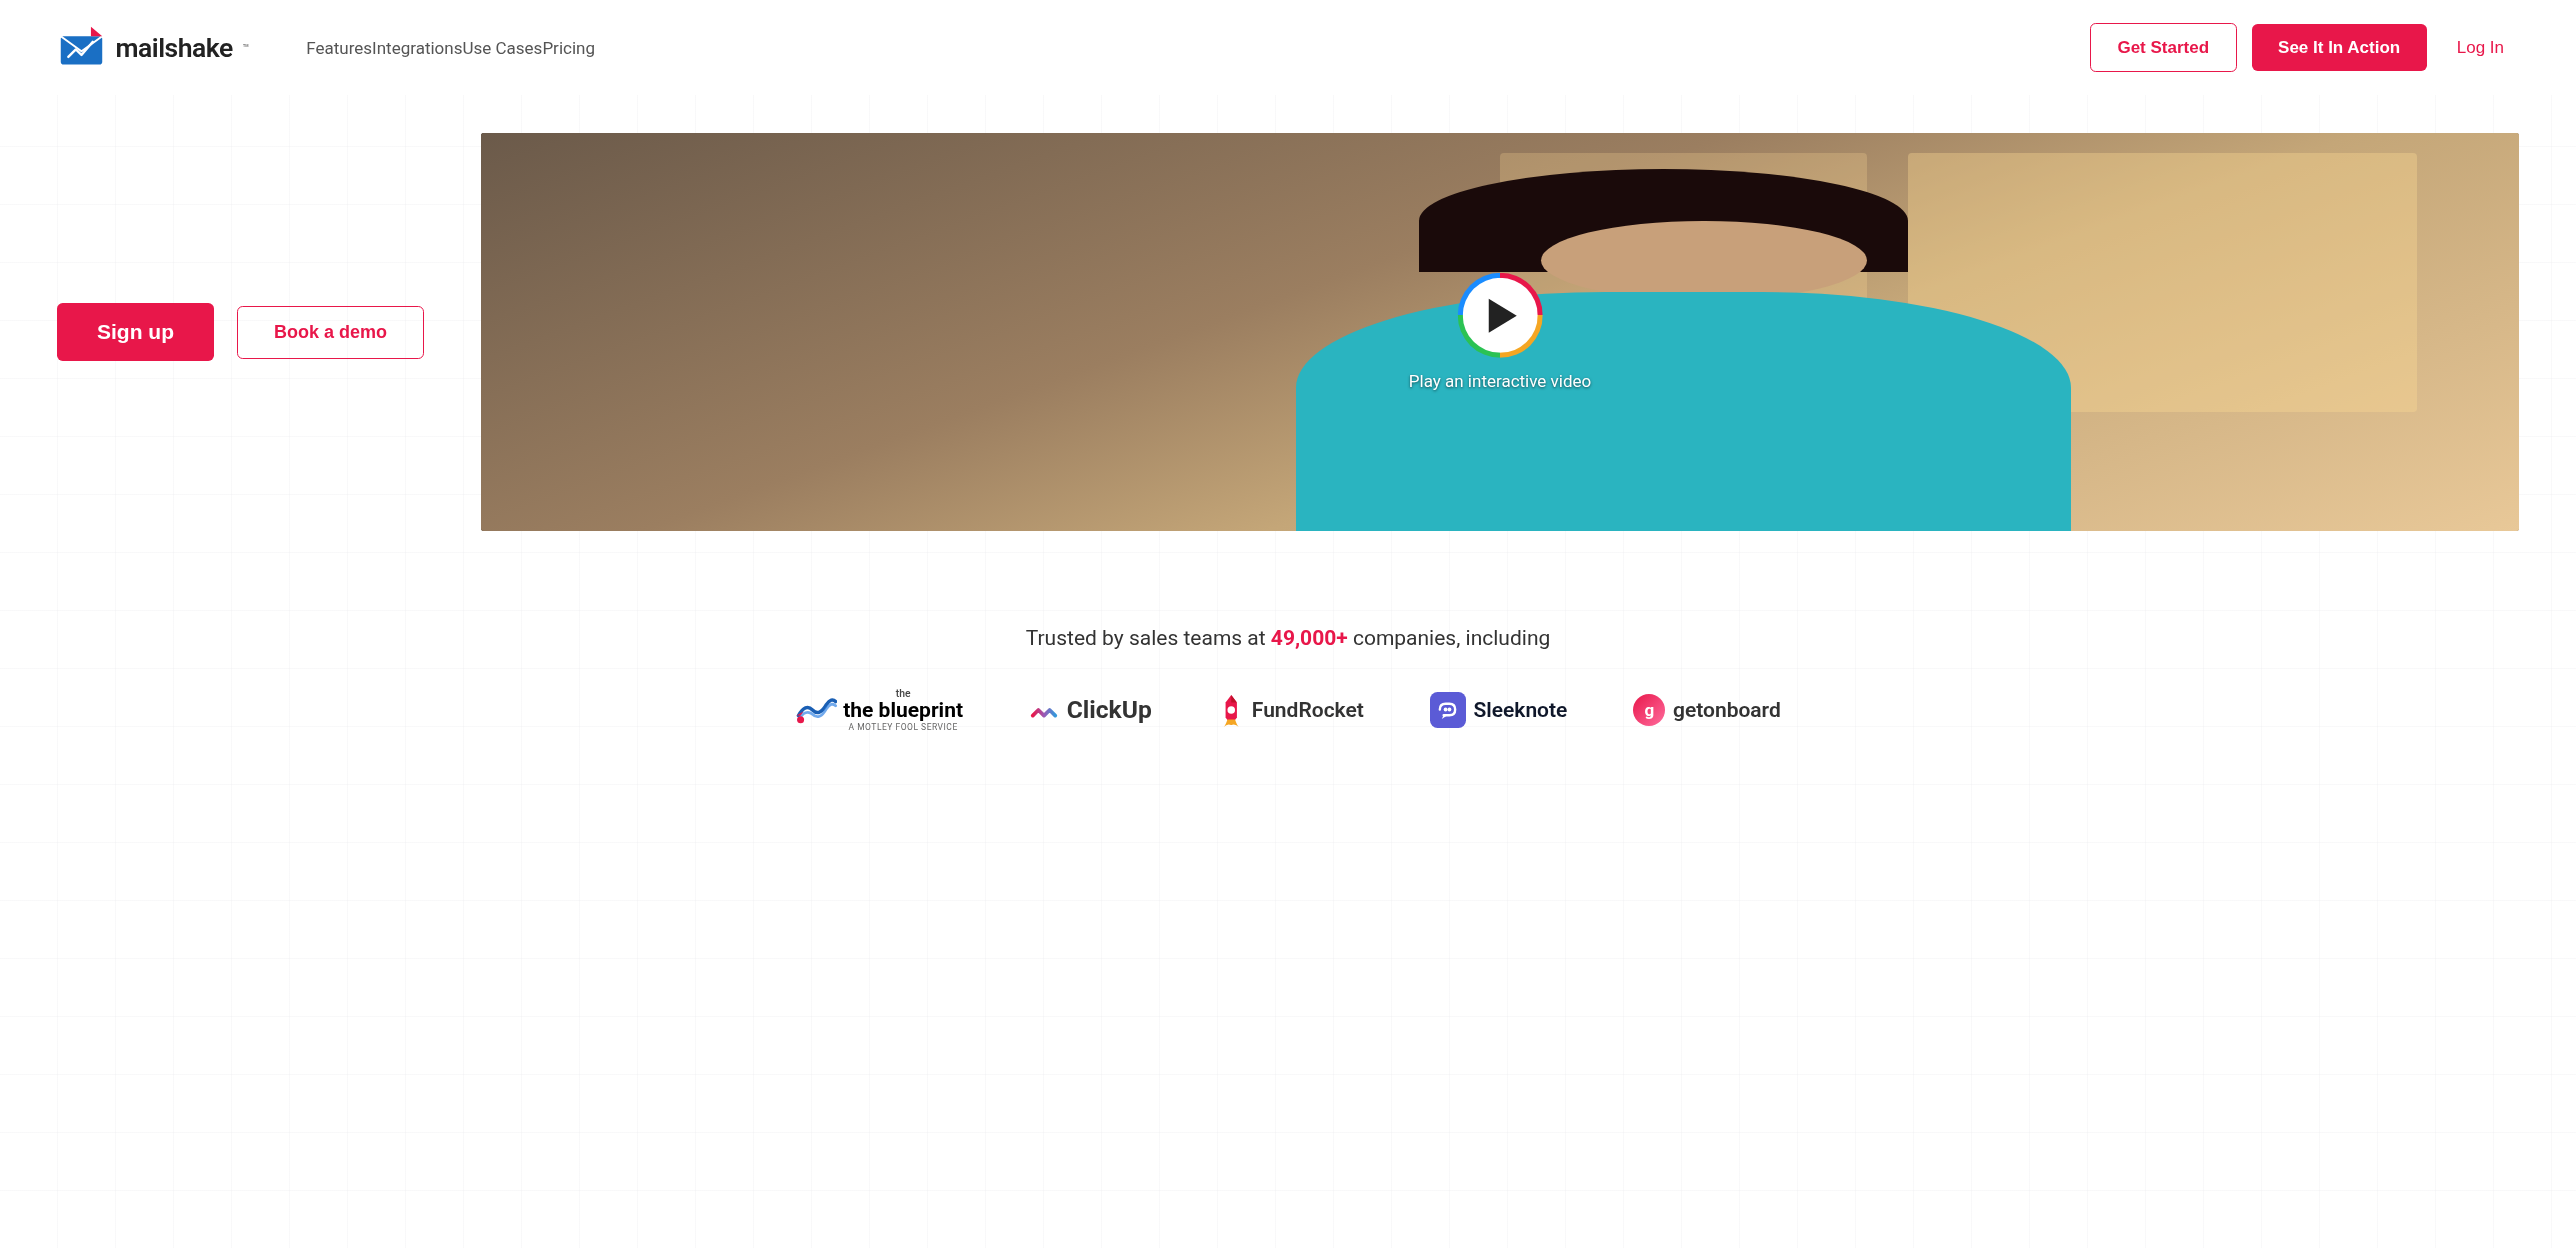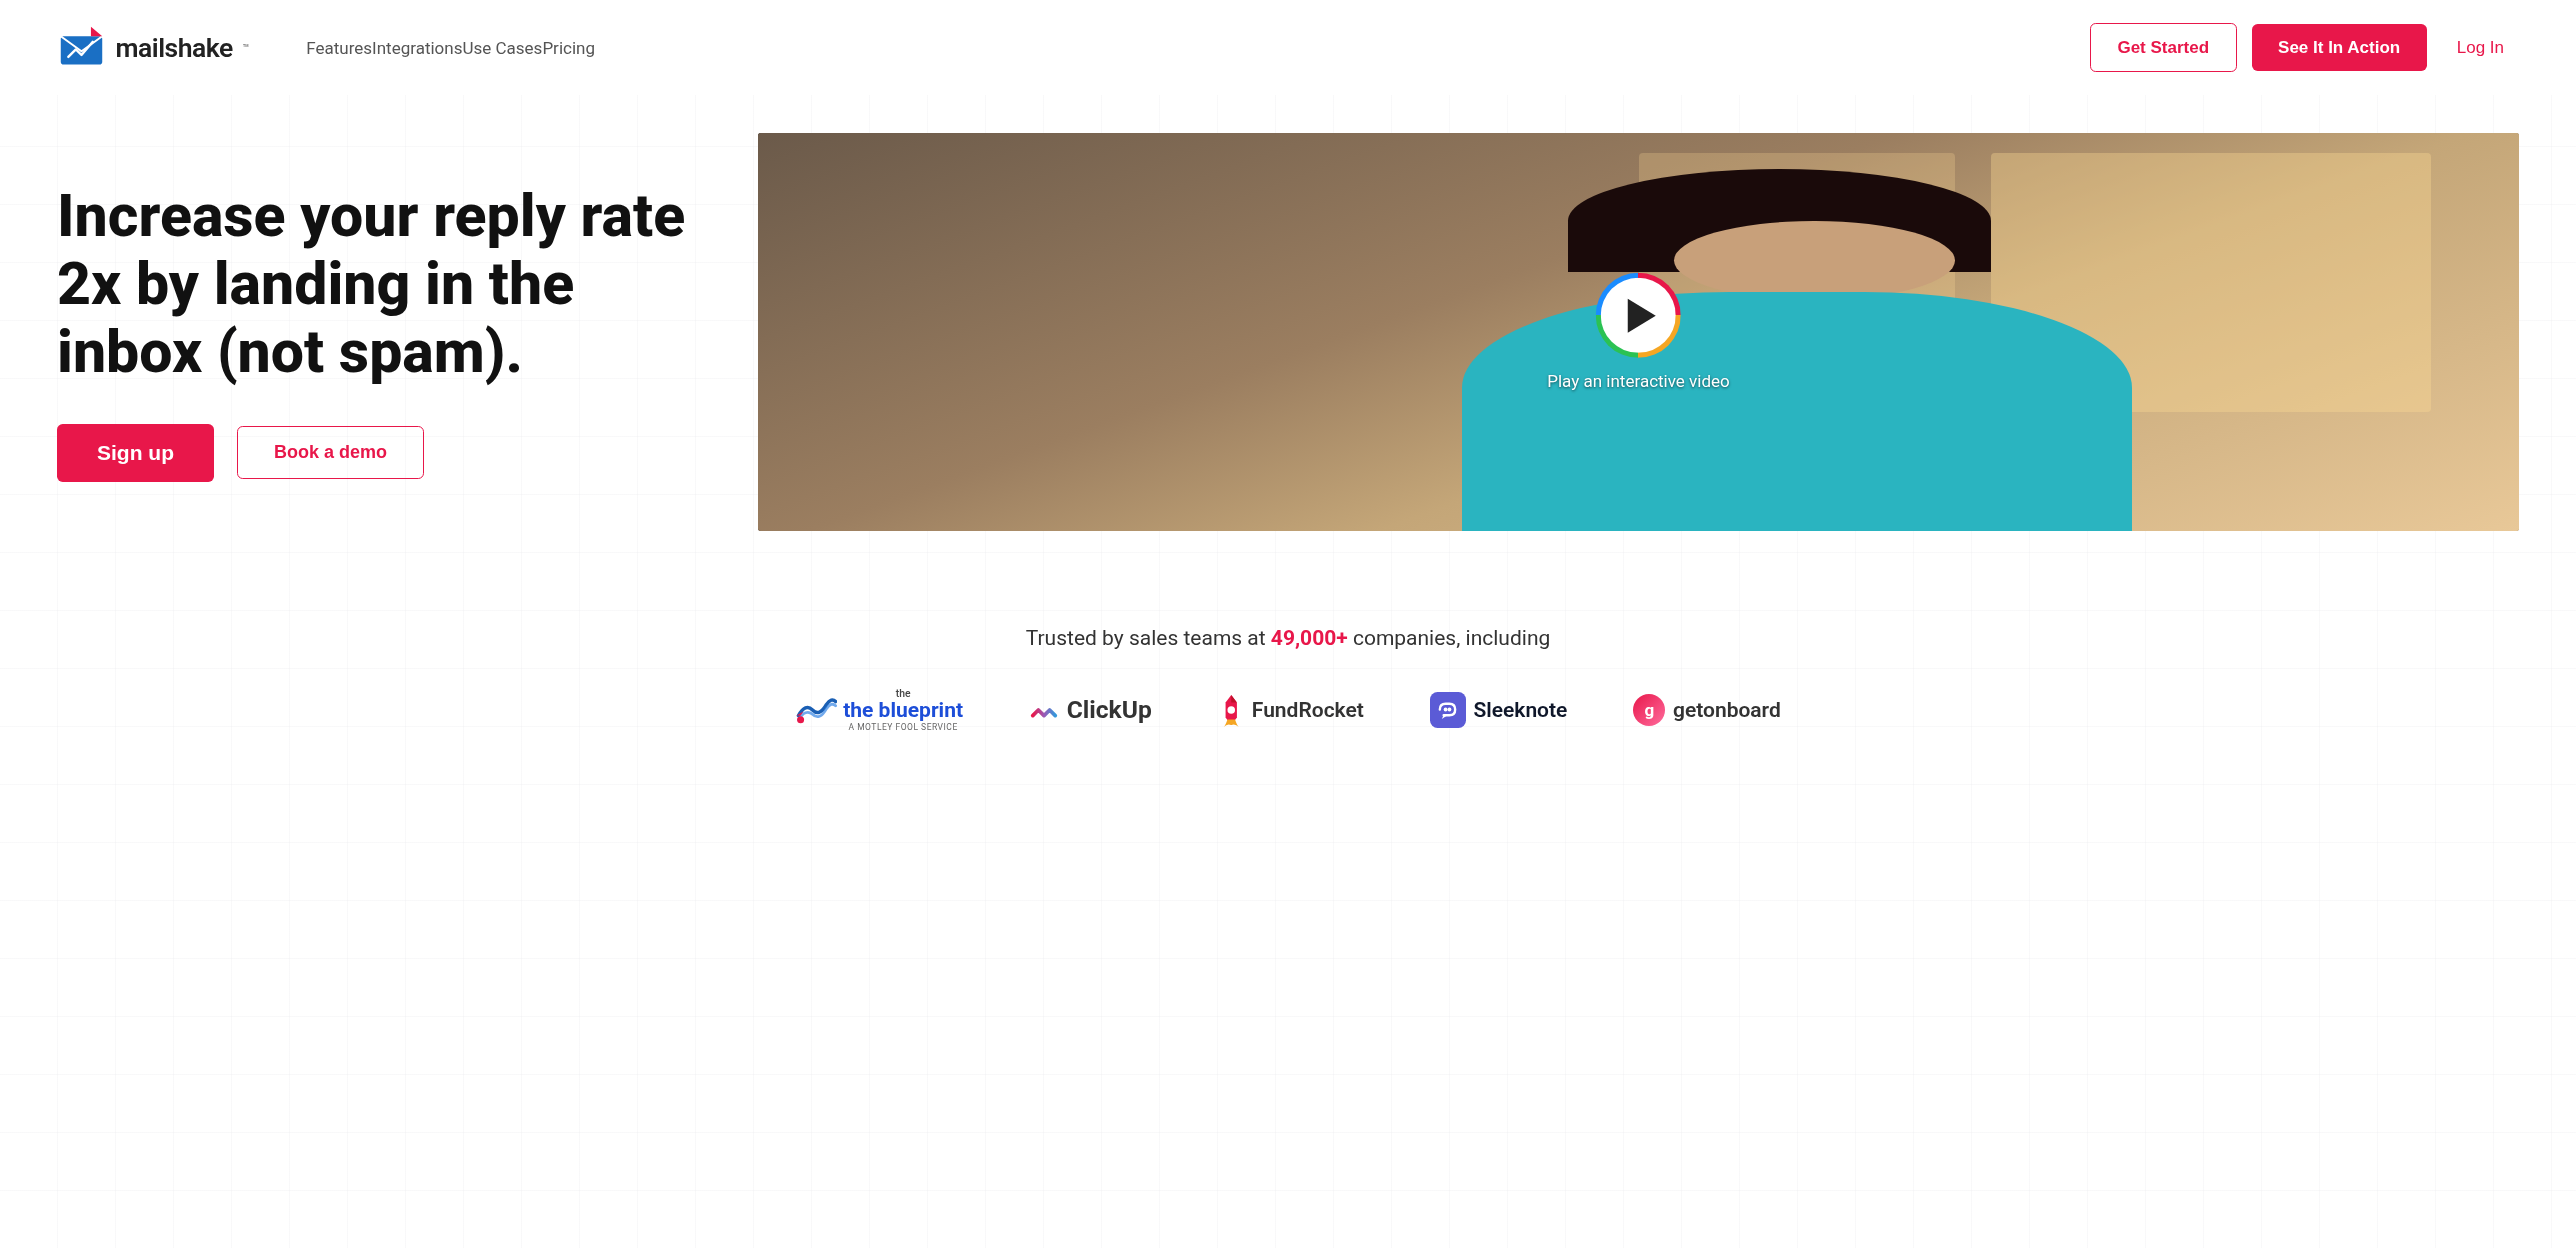--- a/index.html
+++ b/index.html
@@ -300,21 +300,21 @@
     .blueprint-the {
       font-size: 10.4px;
       font-weight: 500;
       color: #444;
       text-transform: lowercase;
     }
 
     .blueprint-name {
       font-size: 21px;
       font-weight: 700;
-      color: #1d4ed8;
+      color: #000000;
     }
 
     .blueprint-sub {
       font-size: 8.5px;
       color: #666;
       text-transform: uppercase;
       letter-spacing: 0.5px;
     }
 
     .logo-clickup {
@@ -412,21 +412,20 @@
 
   <div class="nav-actions">
     <button class="btn-get-started">Get Started</button>
     <button class="btn-see-it">See It In Action</button>
     <button class="btn-login">Log In</button>
   </div>
 </nav>
 
 <section class="hero">
   <div class="hero-left">
-    <h1 class="hero-headline">Increase your reply rate 2x by landing in the inbox (not spam).</h1>
     <div class="hero-buttons">
       <button class="btn-signup">Sign up</button>
       <button class="btn-demo">Book a demo</button>
     </div>
   </div>
 
   <div class="hero-right">
     <div class="video-container">
       <div class="video-bg">
 

